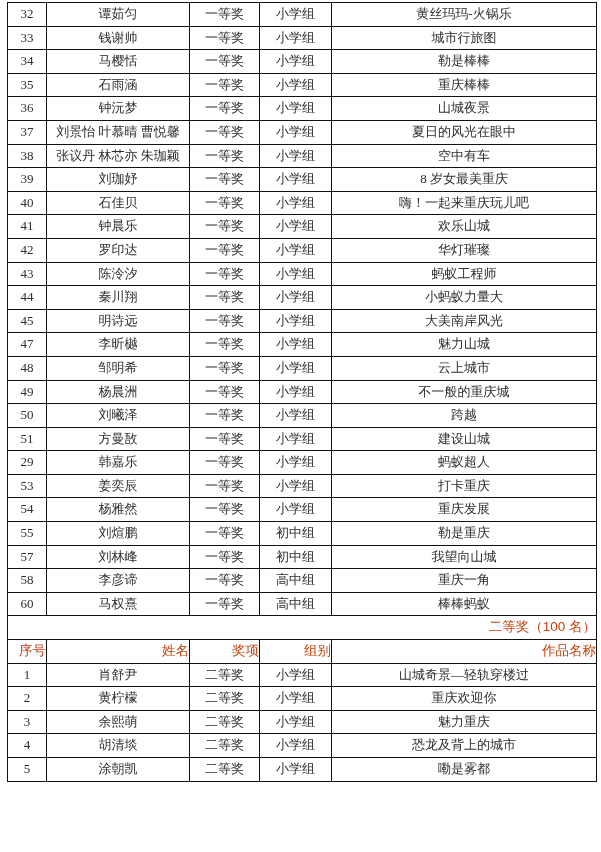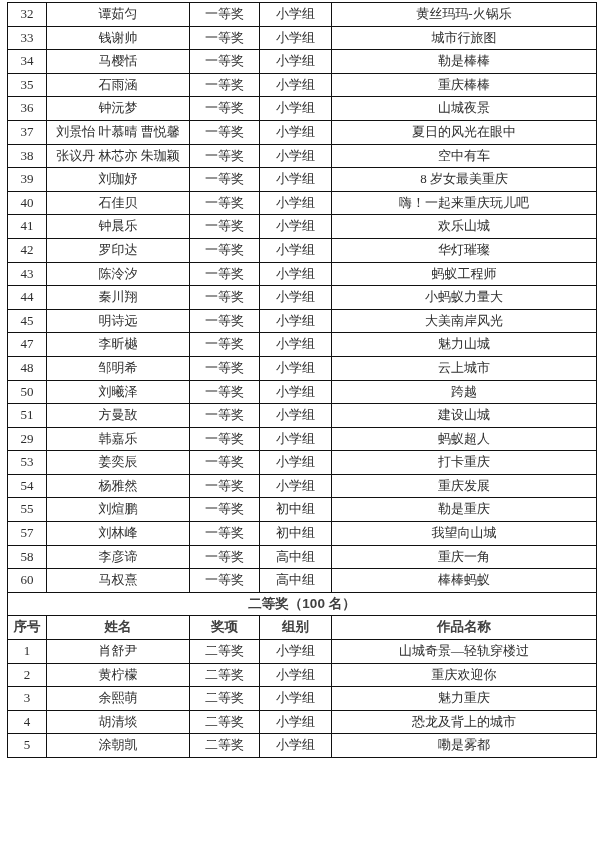--- a/index.html
+++ b/index.html
@@ -16,21 +16,21 @@
   table.award-table td {
     border:1px solid #111111;
     text-align:center; vertical-align:middle;
     font-size:13px; color:#2e2e2e;
     height:22.6px; line-height:22.6px;
     padding:0; overflow:hidden; white-space:nowrap;
   }
   tr.data-row td { font-family:"Liberation Serif","DejaVu Serif",serif; }
   tr.section-title-row td, tr.header-row td {
     font-family:"Liberation Sans","DejaVu Sans",sans-serif;
-    font-weight:bold; color:#404040; font-size:13.5px;
+    font-weight:normal; color:#c2410c; font-size:13.5px;text-align:right;
   }
   .col-no    { width:39px;  }
   .col-name  { width:143px; }
   .col-award { width:70px;  }
   .col-group { width:72px;  }
   .col-work  { width:265px; }
 </style>
 </head>
 <body>
 
@@ -150,20 +150,27 @@
           <td>魅力山城</td>
         </tr>
         <tr class="data-row">
           <td>48</td>
           <td>邹明希</td>
           <td>一等奖</td>
           <td>小学组</td>
           <td>云上城市</td>
         </tr>
         <tr class="data-row">
+          <td>49</td>
+          <td>杨晨洲</td>
+          <td>一等奖</td>
+          <td>小学组</td>
+          <td>不一般的重庆城</td>
+        </tr>
+        <tr class="data-row">
           <td>50</td>
           <td>刘曦泽</td>
           <td>一等奖</td>
           <td>小学组</td>
           <td>跨越</td>
         </tr>
         <tr class="data-row">
           <td>51</td>
           <td>方曼敔</td>
           <td>一等奖</td>

